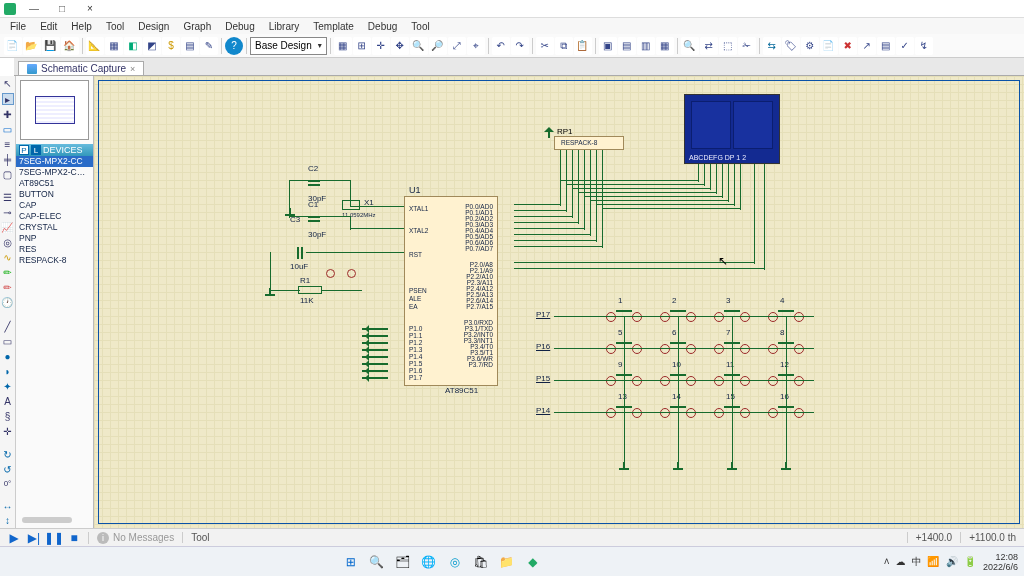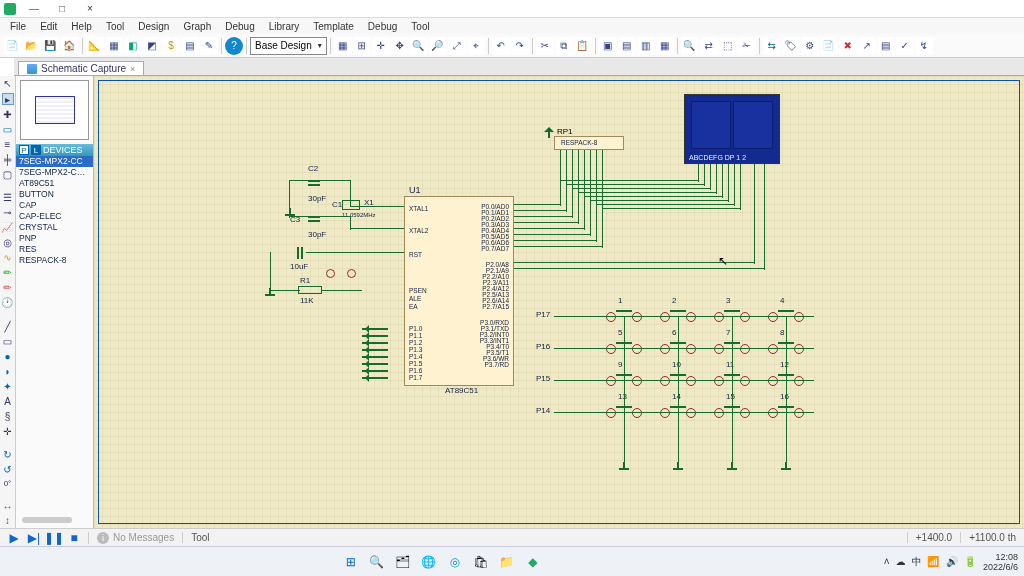--- a/index.html
+++ b/index.html
@@ -53,21 +53,21 @@
 
 
 .canvas-wrap { flex: 1; position: relative; background: #efe9c8; overflow: hidden; }
 .canvas-wrap::before { content:""; position:absolute; inset:0;
   background-image: linear-gradient(#e5dfb8 1px, transparent 1px), linear-gradient(90deg, #e5dfb8 1px, transparent 1px);
   background-size: 8px 8px; }
 .border { position:absolute; inset:4px; border:1px solid #0a52a8; pointer-events:none; }
 
 
 .blk { position:absolute; }
-.mcu { left:310px; top:120px; width:110px; height:190px; background:#fff2d0; border:1px solid #a0895a; }
+.mcu { left:310px; top:120px; width:94px; height:190px; background:#fff2d0; border:1px solid #a0895a; }
 .mcu .ref { position:absolute; top:-12px; left:4px; font-size:9px; color:#124; }
 .mcu .val { position:absolute; bottom:-10px; left:40px; font-size:8px; color:#124; }
 .pin { position:absolute; font-size:6.5px; color:#124; white-space:nowrap; }
 .wire { position:absolute; background:#176b2d; }
 .gnd { position:absolute; width:12px; height:10px; }
 .gnd::before { content:""; position:absolute; left:5px; top:-6px; width:2px; height:6px; background:#176b2d; }
 .gnd::after { content:""; position:absolute; left:1px; top:0; width:10px; height:2px; background:#176b2d; box-shadow:2px 3px 0 -1px #176b2d, 4px 6px 0 -2px #176b2d; }
 
 .rp { left:460px; top:60px; width:70px; height:14px; background:#fff2d0; border:1px solid #a0895a; }
 .rp .ref { position:absolute; top:-10px; left:2px; font-size:8px; }
@@ -80,21 +80,21 @@
 
 
 .keypad { left:470px; top:228px; width:260px; height:180px; }
 .krow { position:absolute; left:0; right:0; height:26px; }
 .ksw { position:absolute; width:40px; height:22px; }
 .ksw .lab { position:absolute; top:-8px; left:14px; font-size:8px; color:#124; }
 .ksw .body { position:absolute; top:6px; left:0; width:40px; height:12px; }
 .ksw .body::before, .ksw .body::after { content:""; position:absolute; width:8px; height:8px; border:1.5px solid #9c2a2a; border-radius:50%; top:2px; }
 .ksw .body::before { left:2px; } .ksw .body::after { right:2px; }
 .ksw .bar { position:absolute; top:6px; left:12px; width:16px; height:2px; background:#176b2d; }
-.rowlbl { position:absolute; left:-28px; top:6px; font-size:8px; color:#124; }
+.rowlbl { position:absolute; left:-28px; top:6px; font-size:8px; color:#124;text-decoration:underline; }
 
 
 .cap { position:absolute; width:12px; height:18px; }
 .cap::before,.cap::after { content:""; position:absolute; left:0; width:12px; height:2px; background:#176b2d; }
 .cap::before{top:6px;} .cap::after{top:10px;}
 .clbl { position:absolute; font-size:8px; color:#124; }
 .xtal { position:absolute; width:18px; height:10px; border:1.5px solid #176b2d; }
 .res { position:absolute; width:24px; height:8px; border:1.5px solid #176b2d; }
 .btn-s { position:absolute; width:30px; height:14px; }
 .btn-s::before,.btn-s::after { content:""; position:absolute; width:7px; height:7px; border:1.5px solid #9c2a2a; border-radius:50%; top:3px; }
@@ -335,21 +335,21 @@
           <span></span>
           <span></span>
         </div>
       <span class="lbl">ABCDEFG  DP     1 2</span>
     </div>
 
     <div class="cap blk" style="left:214px;top:98px;"></div>
     <span class="clbl" style="left:214px;top:88px;">C2</span>
     <span class="clbl" style="left:214px;top:118px;">30pF</span>
     <div class="cap blk" style="left:214px;top:134px;"></div>
-    <span class="clbl" style="left:214px;top:124px;margin-left:24px;">C1</span>
+    <span class="clbl" style="left:214px;top:124px;">C1</span>
     <span class="clbl" style="left:214px;top:154px;">30pF</span>
     <div class="xtal blk" style="left:248px;top:124px;"></div>
     <span class="clbl" style="left:270px;top:122px;">X1</span>
     <span class="clbl" style="left:248px;top:136px;font-size:6px;">11.0592MHz</span>
 
     <div class="cap blk" style="left:200px;top:168px;transform:rotate(90deg);"></div>
     <span class="clbl" style="left:196px;top:139px;">C3</span>
     <span class="clbl" style="left:196px;top:186px;">10uF</span>
 
     <div class="btn-s blk" style="left:232px;top:190px;"></div>

